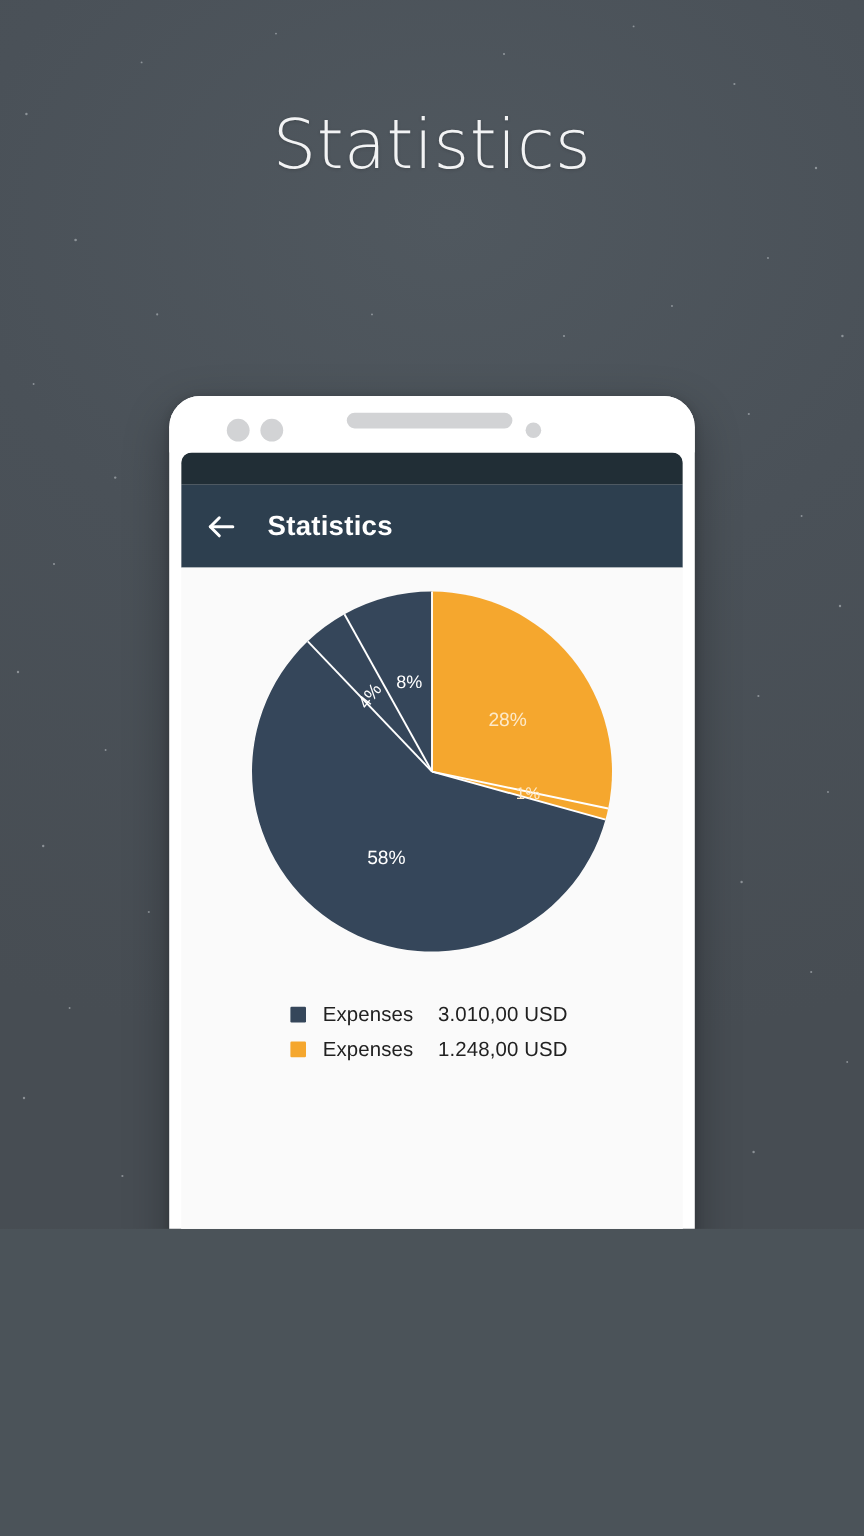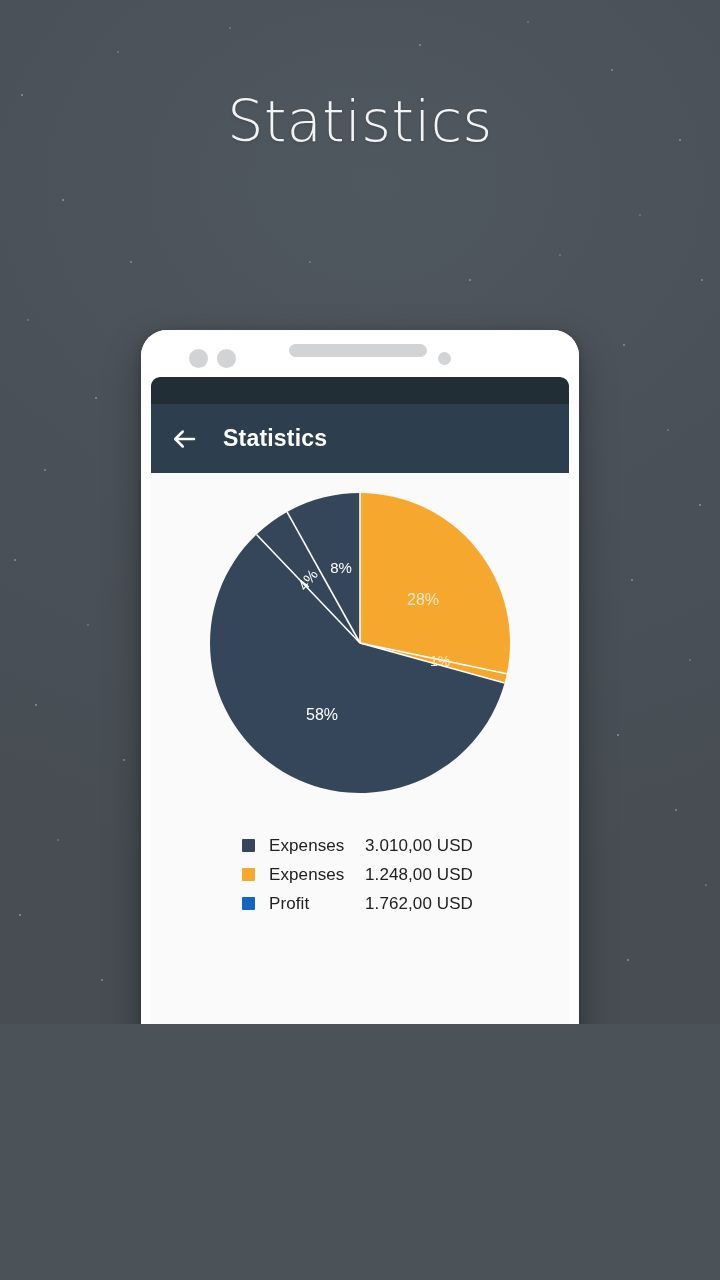--- a/index.html
+++ b/index.html
@@ -319,25 +319,20 @@
             <span class="legend-label">Expenses</span>
             <span class="legend-value">3.010,00 USD</span>
           </div>
 
           <div class="legend-row">
             <span class="legend-swatch" style="background:#f5a72e"></span>
             <span class="legend-label">Expenses</span>
             <span class="legend-value">1.248,00 USD</span>
           </div>
 
-          <div class="legend-row">
-            <span class="legend-swatch" style="background:#1565c0"></span>
-            <span class="legend-label">Profit</span>
-            <span class="legend-value">1.762,00 USD</span>
-          </div>
 
         </div>
 
       </div>
 
     </div>
 
     <div id="nav-bar">
       <svg class="nav-icon" width="22" height="22" viewBox="0 0 24 24" fill="none" stroke="#ffffff" stroke-width="1.8" stroke-linejoin="round">
         <polygon points="16,4 6,12 16,20"></polygon>

